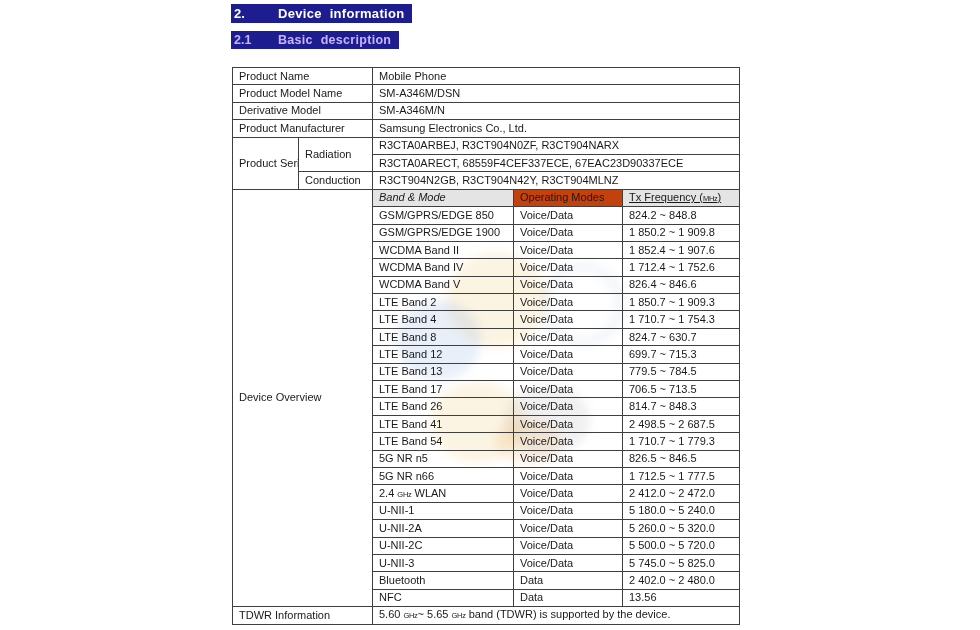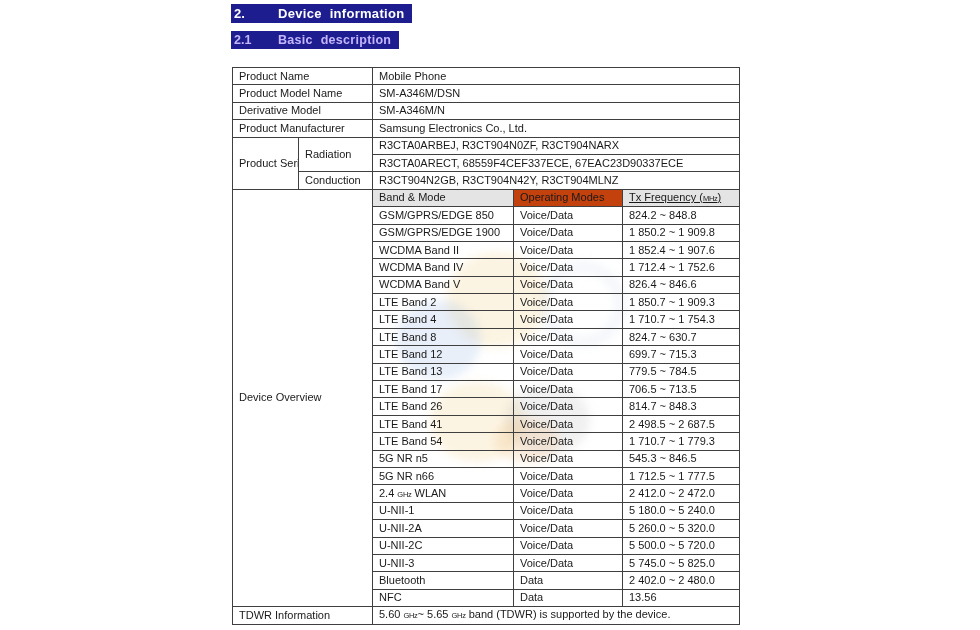--- a/index.html
+++ b/index.html
@@ -123,21 +123,21 @@
       <tr>
         <td colspan="3">R3CTA0ARECT, 68559F4CEF337ECE, 67EAC23D90337ECE</td>
       </tr>
       <tr>
         <td class="mid">Conduction</td>
         <td colspan="3">R3CT904N2GB, R3CT904N42Y, R3CT904MLNZ</td>
       </tr>
 
       <tr>
         <td colspan="2" rowspan="24" class="mid">Device Overview</td>
-        <td class="hdr shade" style="background: rgb(228, 228, 228);">Band &amp; Mode</td>
+        <td class="hdr shade" style="background: rgb(228, 228, 228); font-style: italic;">Band &amp; Mode</td>
         <td class="hdr shade" style="background: #c2410c;">Operating Modes</td>
         <td class="hdr shade" style="background: rgb(228, 228, 228); text-decoration: underline;">Tx Frequency (<span class="unit">MHz</span>)</td>
       </tr>
 
       <tr>
           <td>GSM/GPRS/EDGE 850</td>
           <td>Voice/Data</td>
           <td>824.2 ~ 848.8</td>
         </tr>
         <tr>
@@ -201,21 +201,21 @@
           <td>2 498.5 ~ 2 687.5</td>
         </tr>
         <tr>
           <td>LTE Band 54</td>
           <td>Voice/Data</td>
           <td>1 710.7 ~ 1 779.3</td>
         </tr>
         <tr>
           <td>5G NR n5</td>
           <td>Voice/Data</td>
-          <td>545.3 ~ 846.5</td>
+          <td>826.5 ~ 846.5</td>
         </tr>
         <tr>
           <td>5G NR n66</td>
           <td>Voice/Data</td>
           <td>1 712.5 ~ 1 777.5</td>
         </tr>
         <tr>
           <td>2.4 <span class="unit">GHz</span> WLAN</td>
           <td>Voice/Data</td>
           <td>2 412.0 ~ 2 472.0</td>

